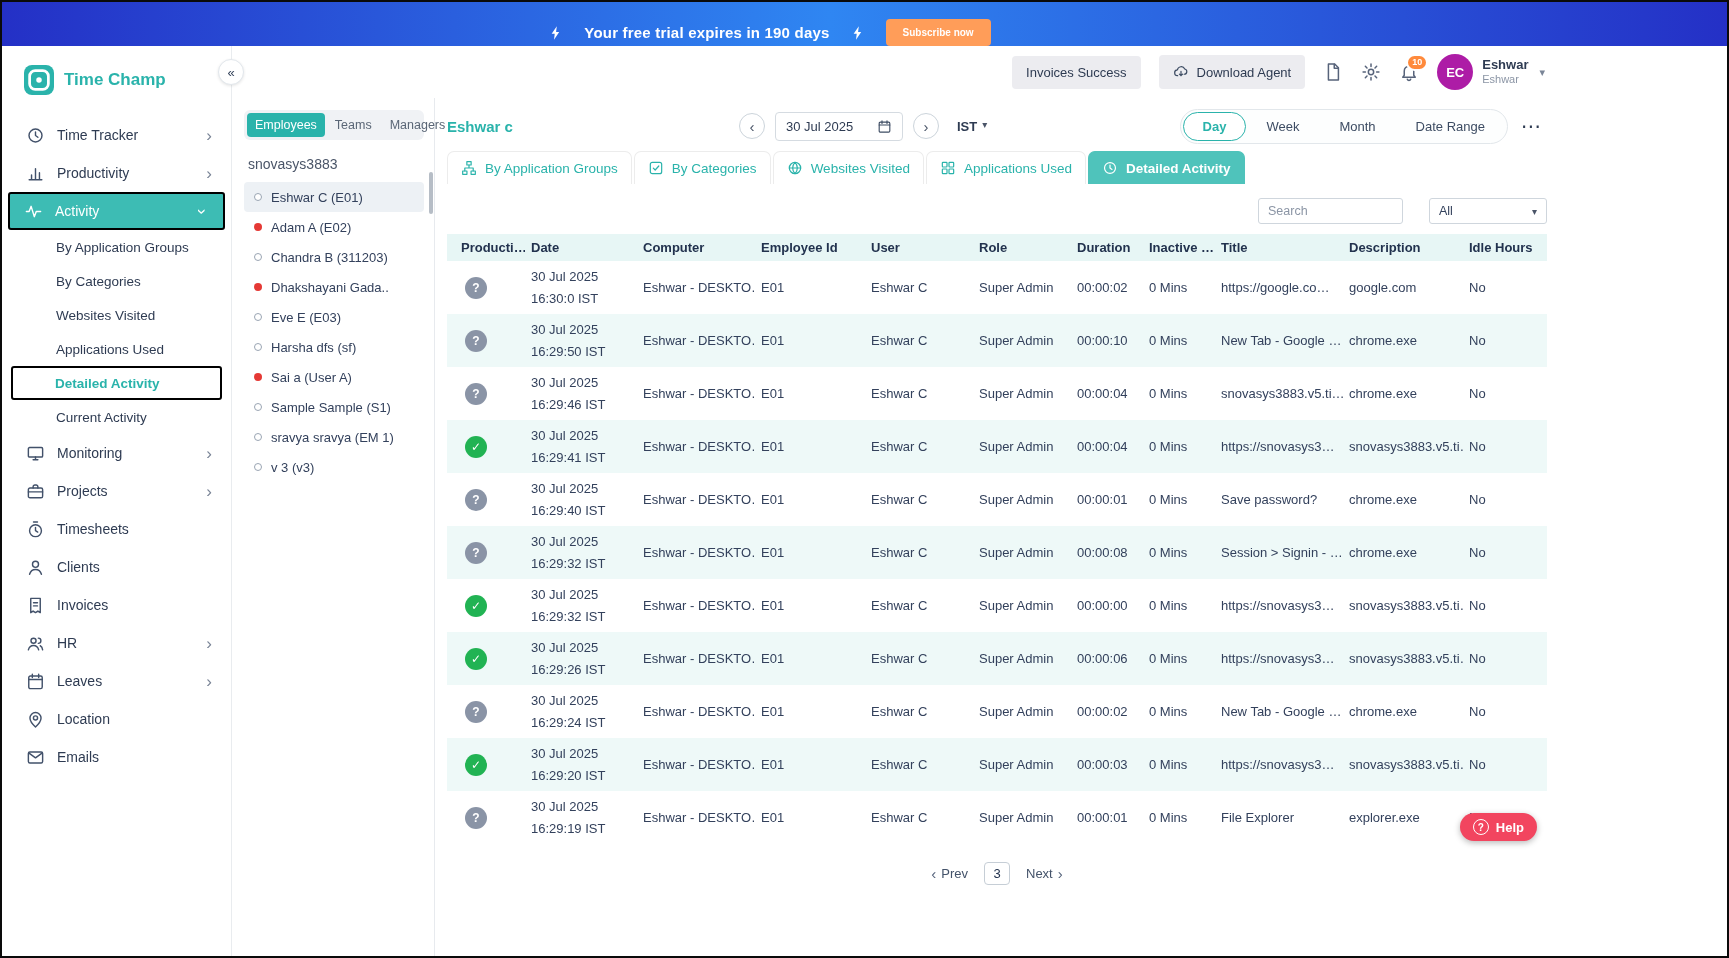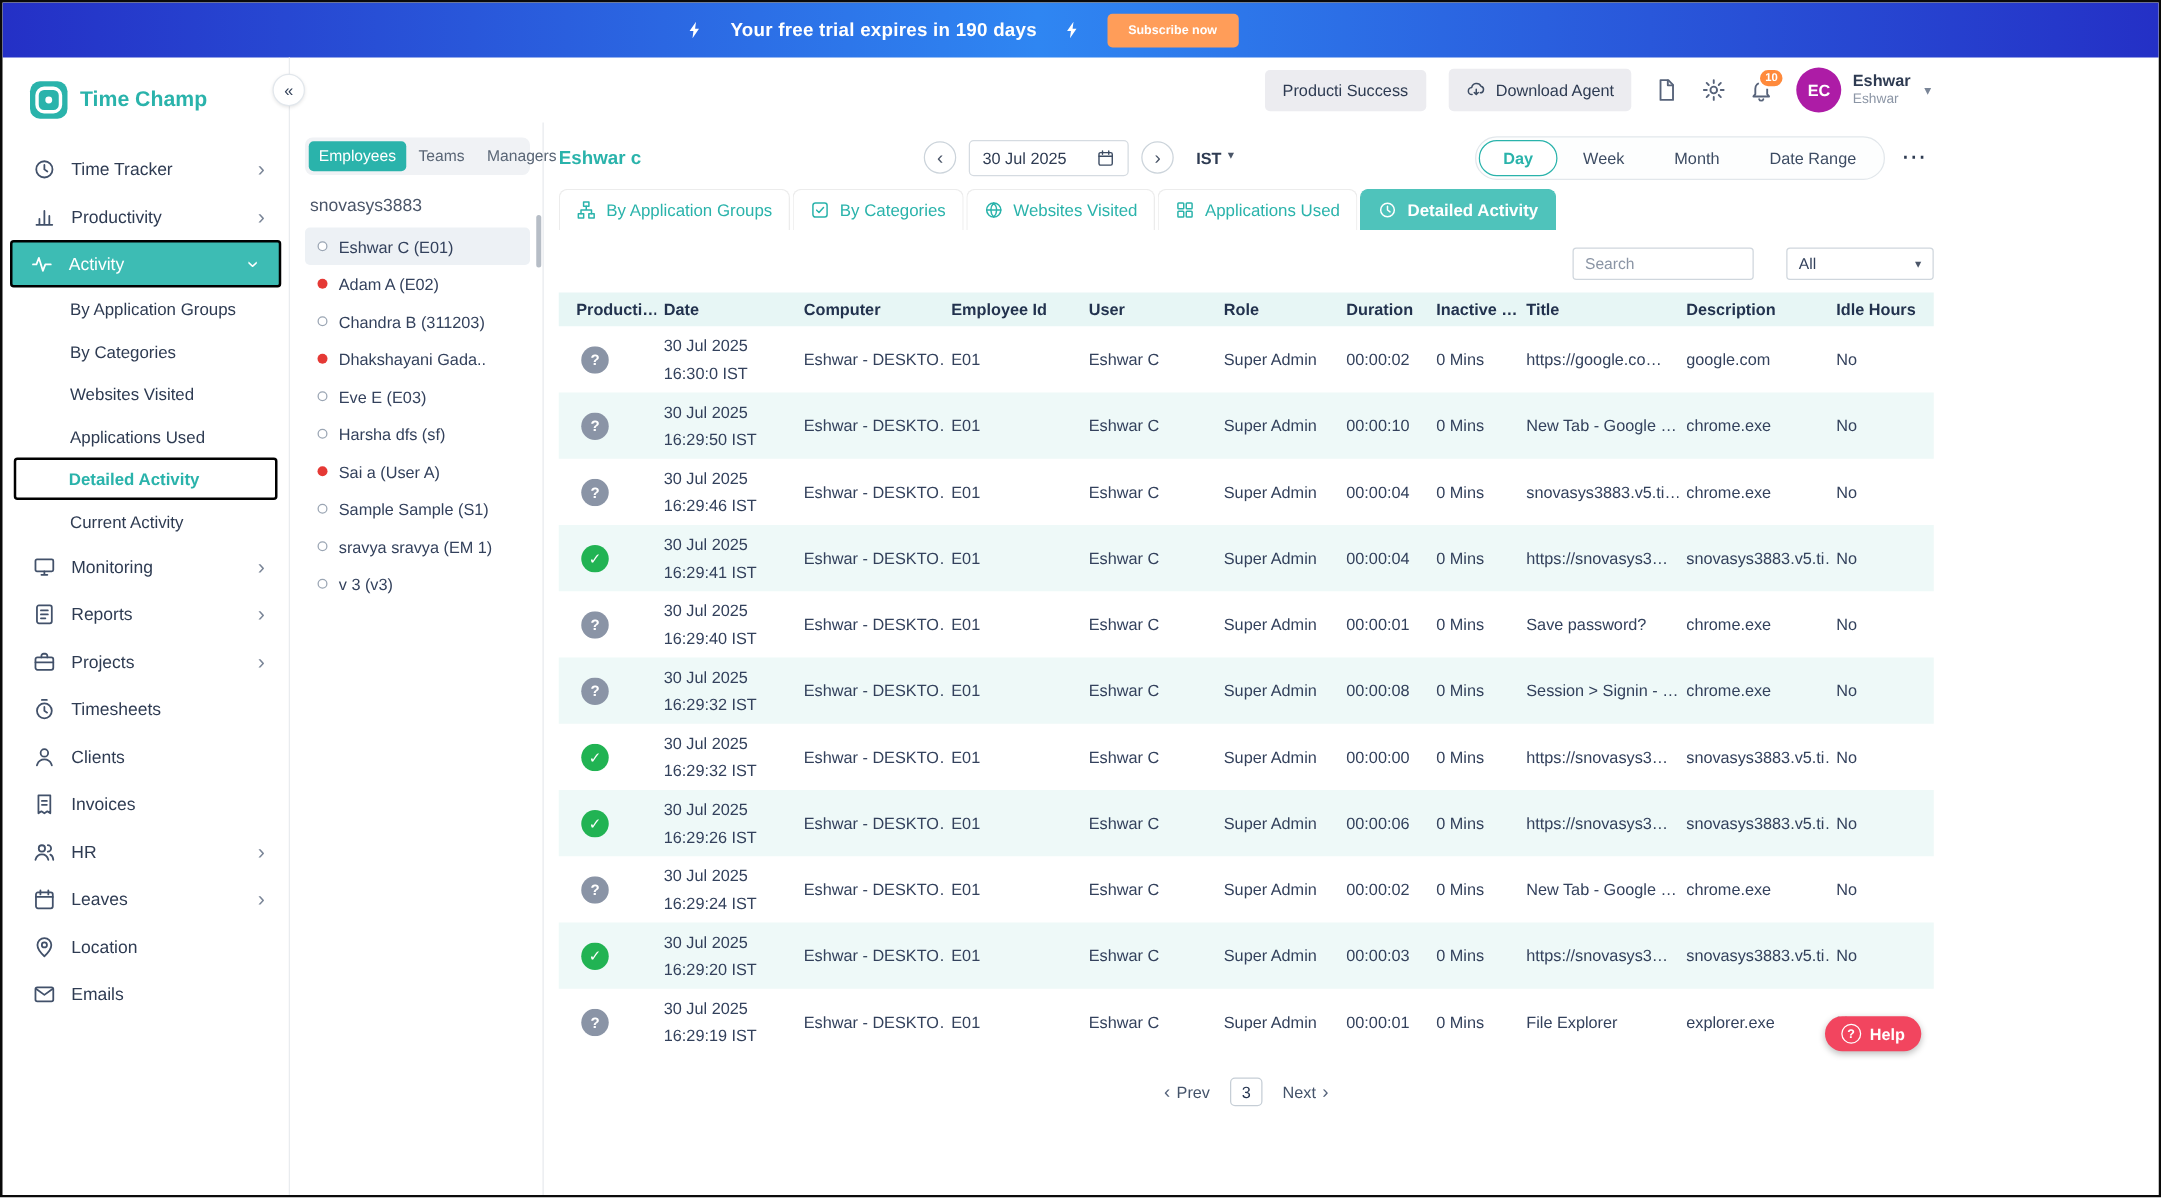--- a/index.html
+++ b/index.html
@@ -1,21 +1,21 @@
 <!DOCTYPE html>
 <html style="--accent: #2ab3ab; --accent_mid: #3dbcb4; --accent_light: #4fc3bb; --banner_center: #2f86f2; --banner_edge: #2430c6; --subscribe_orange: #ff9d59; --help_red: #f2455f; --avatar_purple: #ad1ca6; --badge_orange: #ff8a3c; --productive_green: #21b353; --unknown_gray: #8a94a6; --offline_red: #e53935;"><head>
 <meta charset="utf-8">
 <style>
   *{margin:0;padding:0;box-sizing:border-box}
   html,body{width:1729px;height:958px}
   body{font-family:"Liberation Sans","DejaVu Sans",sans-serif;background:#fff;color:#2e3b52}
   .app{position:relative;width:1729px;height:958px;border:2px solid #0a0a0a;background:#fff;display:flex;flex-direction:column;overflow:hidden}
 
   
-  .banner{flex:0 0 44px;height:44px;background:linear-gradient(90deg,var(--banner_edge,#2430c6) 0%,var(--banner_center,#2f86f2) 48%,var(--banner_edge,#2430c6) 100%);display:flex;align-items:center;justify-content:center}
+  .banner{flex:0 0 44px;height:44px;background:linear-gradient(90deg,var(--banner_edge,#2430c6) 0%,var(--banner_center,#2f86f2) 48%,var(--banner_edge,#2430c6) 100%);display:flex;align-items:flex-end;justify-content:center}
   .banner-inner{display:flex;align-items:center;gap:20px;transform:translateX(-95px)}
   .bolt{width:16px;height:16px;color:#fff;display:inline-flex}
   .banner-text{color:#fff;font-size:15px;font-weight:700;letter-spacing:.2px}
   .subscribe{background:var(--subscribe_orange,#ff9d59);color:#fff;border:none;border-radius:4px;font-size:10px;font-weight:600;padding:8px 17px;cursor:pointer}
 
   .body{flex:1;display:flex;min-height:0}
 
   
   .sidebar{width:230px;flex:0 0 230px;border-right:1px solid #e9ecef;padding-top:12px;display:flex;flex-direction:column;overflow:hidden}
   .logo-row{display:flex;align-items:center;gap:10px;padding-left:22px;height:44px;flex:0 0 44px}
@@ -218,30 +218,20 @@
               <svg viewBox="0 0 24 24" fill="none" stroke="currentColor" stroke-width="1.8" stroke-linecap="round" stroke-linejoin="round">
                 <rect x="3" y="4.5" width="18" height="12" rx="1.5"></rect>
                 <path d="M9 20h6M12 16.5V20"></path>
               </svg>
             </span>
             <span class="nlabel">Monitoring</span>
             <span class="chev" data-chev="right"></span>
           </div>
 
 
-          <div class="nav-item">
-            <span class="nico" data-icon="report">
-              <svg viewBox="0 0 24 24" fill="none" stroke="currentColor" stroke-width="1.8" stroke-linecap="round" stroke-linejoin="round">
-                <rect x="4.5" y="3" width="15" height="18" rx="2"></rect>
-                <path d="M8.5 8h7M8.5 12h7M8.5 16h4.5"></path>
-              </svg>
-            </span>
-            <span class="nlabel">Reports</span>
-            <span class="chev" data-chev="right"></span>
-          </div>
 
           <div class="nav-item">
             <span class="nico" data-icon="briefcase">
               <svg viewBox="0 0 24 24" fill="none" stroke="currentColor" stroke-width="1.8" stroke-linecap="round" stroke-linejoin="round">
                 <rect x="3" y="7.5" width="18" height="12.5" rx="2"></rect>
                 <path d="M9 7.5V6a2.2 2.2 0 0 1 2.2-2.2h1.6A2.2 2.2 0 0 1 15 6v1.5M3 12.5h18"></path>
               </svg>
             </span>
             <span class="nlabel">Projects</span>
             <span class="chev" data-chev="right"></span>
@@ -325,21 +315,21 @@
           </div>
 
       </nav>
     </aside>
 
     <div class="right-col">
 
       <header class="topbar">
         <button class="collapse-btn">«</button>
         <div class="topbar-right">
-          <button class="tb-btn">Producti Success</button>
+          <button class="tb-btn">Invoices Success</button>
           <button class="tb-btn">
             <span class="tb-btn-ic" data-icon="clouddl">
                 <svg viewBox="0 0 24 24" fill="none" stroke="currentColor" stroke-width="1.8" stroke-linecap="round" stroke-linejoin="round">
                   <path d="M7 17.5a4.3 4.3 0 0 1-.4-8.6 5.8 5.8 0 0 1 11-1.4 4 4 0 0 1-.8 7.9"></path>
                   <path d="M12 11v6.5m0 0-2.4-2.4m2.4 2.4 2.4-2.4"></path>
                 </svg>
               </span>
             <span>Download Agent</span>
           </button>
           <span class="tb-icon" data-icon="page">

